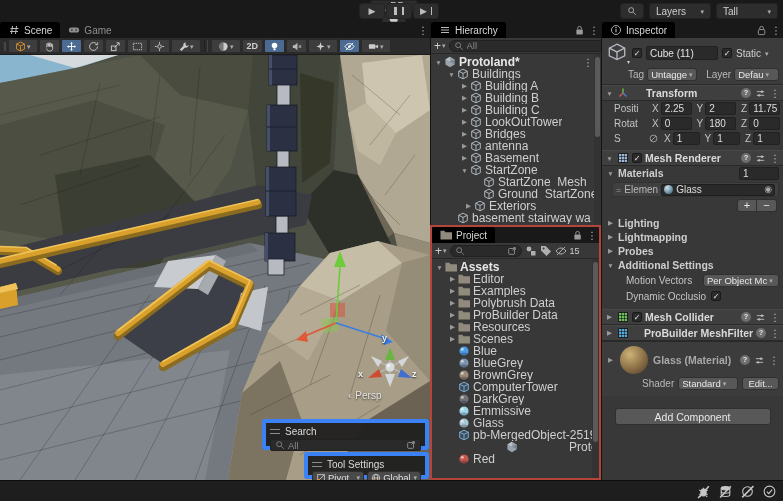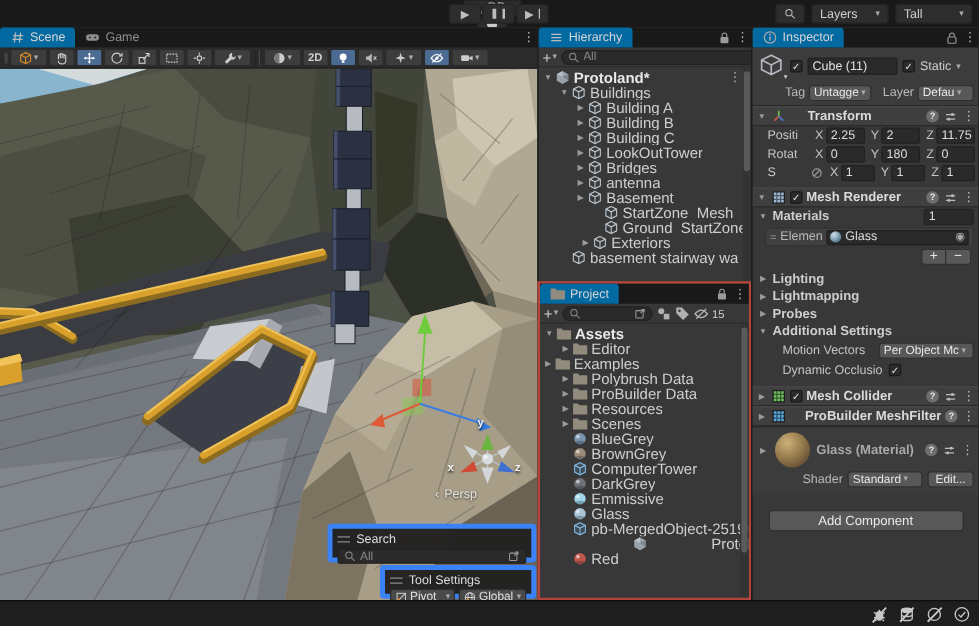--- a/index.html
+++ b/index.html
@@ -14,21 +14,21 @@
   .pbar { display:inline-block; width:2.5px; height:8px; background:#bdbdbd; margin:0 1px; }
   .sbar { display:inline-block; width:2px; height:8px; background:#bdbdbd; margin-left:1px; }
   .tb-right { position:absolute; right:5px; top:3px; display:flex; }
   .tb-right .dd { min-width:62px; justify-content:space-between; }
   .chev { font-size:7px; color:#aaa; line-height:1; }
   .playglyph { font-size:9px; line-height:1; }
 
   
   .tabstrip { height:16px; background:#191919; display:flex; align-items:stretch; position:relative; }
   .tab { display:flex; align-items:center; gap:4px; padding:0 8px; font-size:10px; color:#8e8e8e; }
-  .tab.active { background:#0369a1; color:#d6d6d6; border-radius:3px 3px 0 0; }
+  .tab.active { background:#000000; color:#d6d6d6; border-radius:3px 3px 0 0; }
   .tabicon { display:flex; width:12px; height:12px; }
   .strip-right { position:absolute; right:2px; top:0; height:16px; display:flex; align-items:center; gap:4px; }
   .kebab { color:#bfbfbf; font-size:10px; width:10px; text-align:center; cursor:pointer; }
   .lockic { display:flex; width:10px; height:11px; cursor:pointer; }
   .ptoolbar { height:16px; background:#383838; border-bottom:1px solid #282828; display:flex; align-items:center; padding:0 3px; gap:3px; }
   .addbtn { display:flex; align-items:center; color:#cfcfcf; font-size:12px; gap:1px; cursor:pointer; }
   .searchbox { flex:1; height:12px; background:#2a2a2a; border:1px solid #212121; border-radius:7px; display:flex; align-items:center; padding:0 4px; gap:3px; }
   .searchbox input { flex:1; background:transparent; border:none; outline:none; color:#cdcdcd; font-size:9.5px; min-width:0; }
   .searchbox input::placeholder { color:#8a8a8a; }
   .micon { display:flex; width:10px; height:10px; flex:none; }
@@ -665,20 +665,31 @@
           <span class="tree-icon">
             <svg viewBox="0 0 12 12" fill="none" stroke="#bac3cb" stroke-width=".9">
               <path d="M6 1.2l4.3 2.1v5.4L6 10.8 1.7 8.7V3.3z"></path>
               <path d="M1.7 3.3L6 5.4l4.3-2.1M6 5.4v5.4"></path>
             </svg>
           </span>
           <span class="tree-label">Basement</span>
 
         </div>
 
+        <div class="tree-row" style="padding-left: 28px;">
+          <span class="arrow">▼</span>
+          <span class="tree-icon">
+            <svg viewBox="0 0 12 12" fill="none" stroke="#bac3cb" stroke-width=".9">
+              <path d="M6 1.2l4.3 2.1v5.4L6 10.8 1.7 8.7V3.3z"></path>
+              <path d="M1.7 3.3L6 5.4l4.3-2.1M6 5.4v5.4"></path>
+            </svg>
+          </span>
+          <span class="tree-label">StartZone</span>
+
+        </div>
 
         <div class="tree-row" style="padding-left: 41px;">
           <span class="arrow"></span>
           <span class="tree-icon">
             <svg viewBox="0 0 12 12" fill="none" stroke="#bac3cb" stroke-width=".9">
               <path d="M6 1.2l4.3 2.1v5.4L6 10.8 1.7 8.7V3.3z"></path>
               <path d="M1.7 3.3L6 5.4l4.3-2.1M6 5.4v5.4"></path>
             </svg>
           </span>
           <span class="tree-label">StartZone_Mesh</span>
@@ -801,21 +812,21 @@
         <div class="tree-row" style="padding-left: 15px;">
           <span class="arrow">▶</span>
           <span class="tree-icon">
             <svg viewBox="0 0 13 11">
               <path d="M.5 1h4.2l1.2 1.4h6.6c.3 0 .5.2.5.5v7.1c0 .3-.2.5-.5.5H.5z" fill="#918b7e"></path>
             </svg>
           </span>
           <span class="tree-label">Editor</span>
         </div>
 
-        <div class="tree-row" style="padding-left: 1px;">
+        <div class="tree-row" style="padding-left: 15px;">
           <span class="arrow">▶</span>
           <span class="tree-icon">
             <svg viewBox="0 0 13 11">
               <path d="M.5 1h4.2l1.2 1.4h6.6c.3 0 .5.2.5.5v7.1c0 .3-.2.5-.5.5H.5z" fill="#918b7e"></path>
             </svg>
           </span>
           <span class="tree-label">Examples</span>
         </div>
 
         <div class="tree-row" style="padding-left: 15px;">
@@ -851,20 +862,31 @@
         <div class="tree-row" style="padding-left: 15px;">
           <span class="arrow">▶</span>
           <span class="tree-icon">
             <svg viewBox="0 0 13 11">
               <path d="M.5 1h4.2l1.2 1.4h6.6c.3 0 .5.2.5.5v7.1c0 .3-.2.5-.5.5H.5z" fill="#918b7e"></path>
             </svg>
           </span>
           <span class="tree-label">Scenes</span>
         </div>
 
+        <div class="tree-row" style="padding-left: 15px;">
+          <span class="arrow"></span>
+          <span class="tree-icon" style="color: rgb(77, 155, 224);">
+            <svg viewBox="0 0 12 12">
+              <circle cx="6" cy="6" r="4.6" fill="currentColor"></circle>
+              <circle cx="4.3" cy="4.2" r="1.5" fill="rgba(255,255,255,.55)"></circle>
+              <ellipse cx="6" cy="9" rx="3.6" ry="1.5" fill="rgba(10,20,40,.28)"></ellipse>
+            </svg>
+          </span>
+          <span class="tree-label">Blue</span>
+        </div>
 
         <div class="tree-row" style="padding-left: 15px;">
           <span class="arrow"></span>
           <span class="tree-icon" style="color: rgb(123, 147, 171);">
             <svg viewBox="0 0 12 12">
               <circle cx="6" cy="6" r="4.6" fill="currentColor"></circle>
               <circle cx="4.3" cy="4.2" r="1.5" fill="rgba(255,255,255,.55)"></circle>
               <ellipse cx="6" cy="9" rx="3.6" ry="1.5" fill="rgba(10,20,40,.28)"></ellipse>
             </svg>
           </span>

